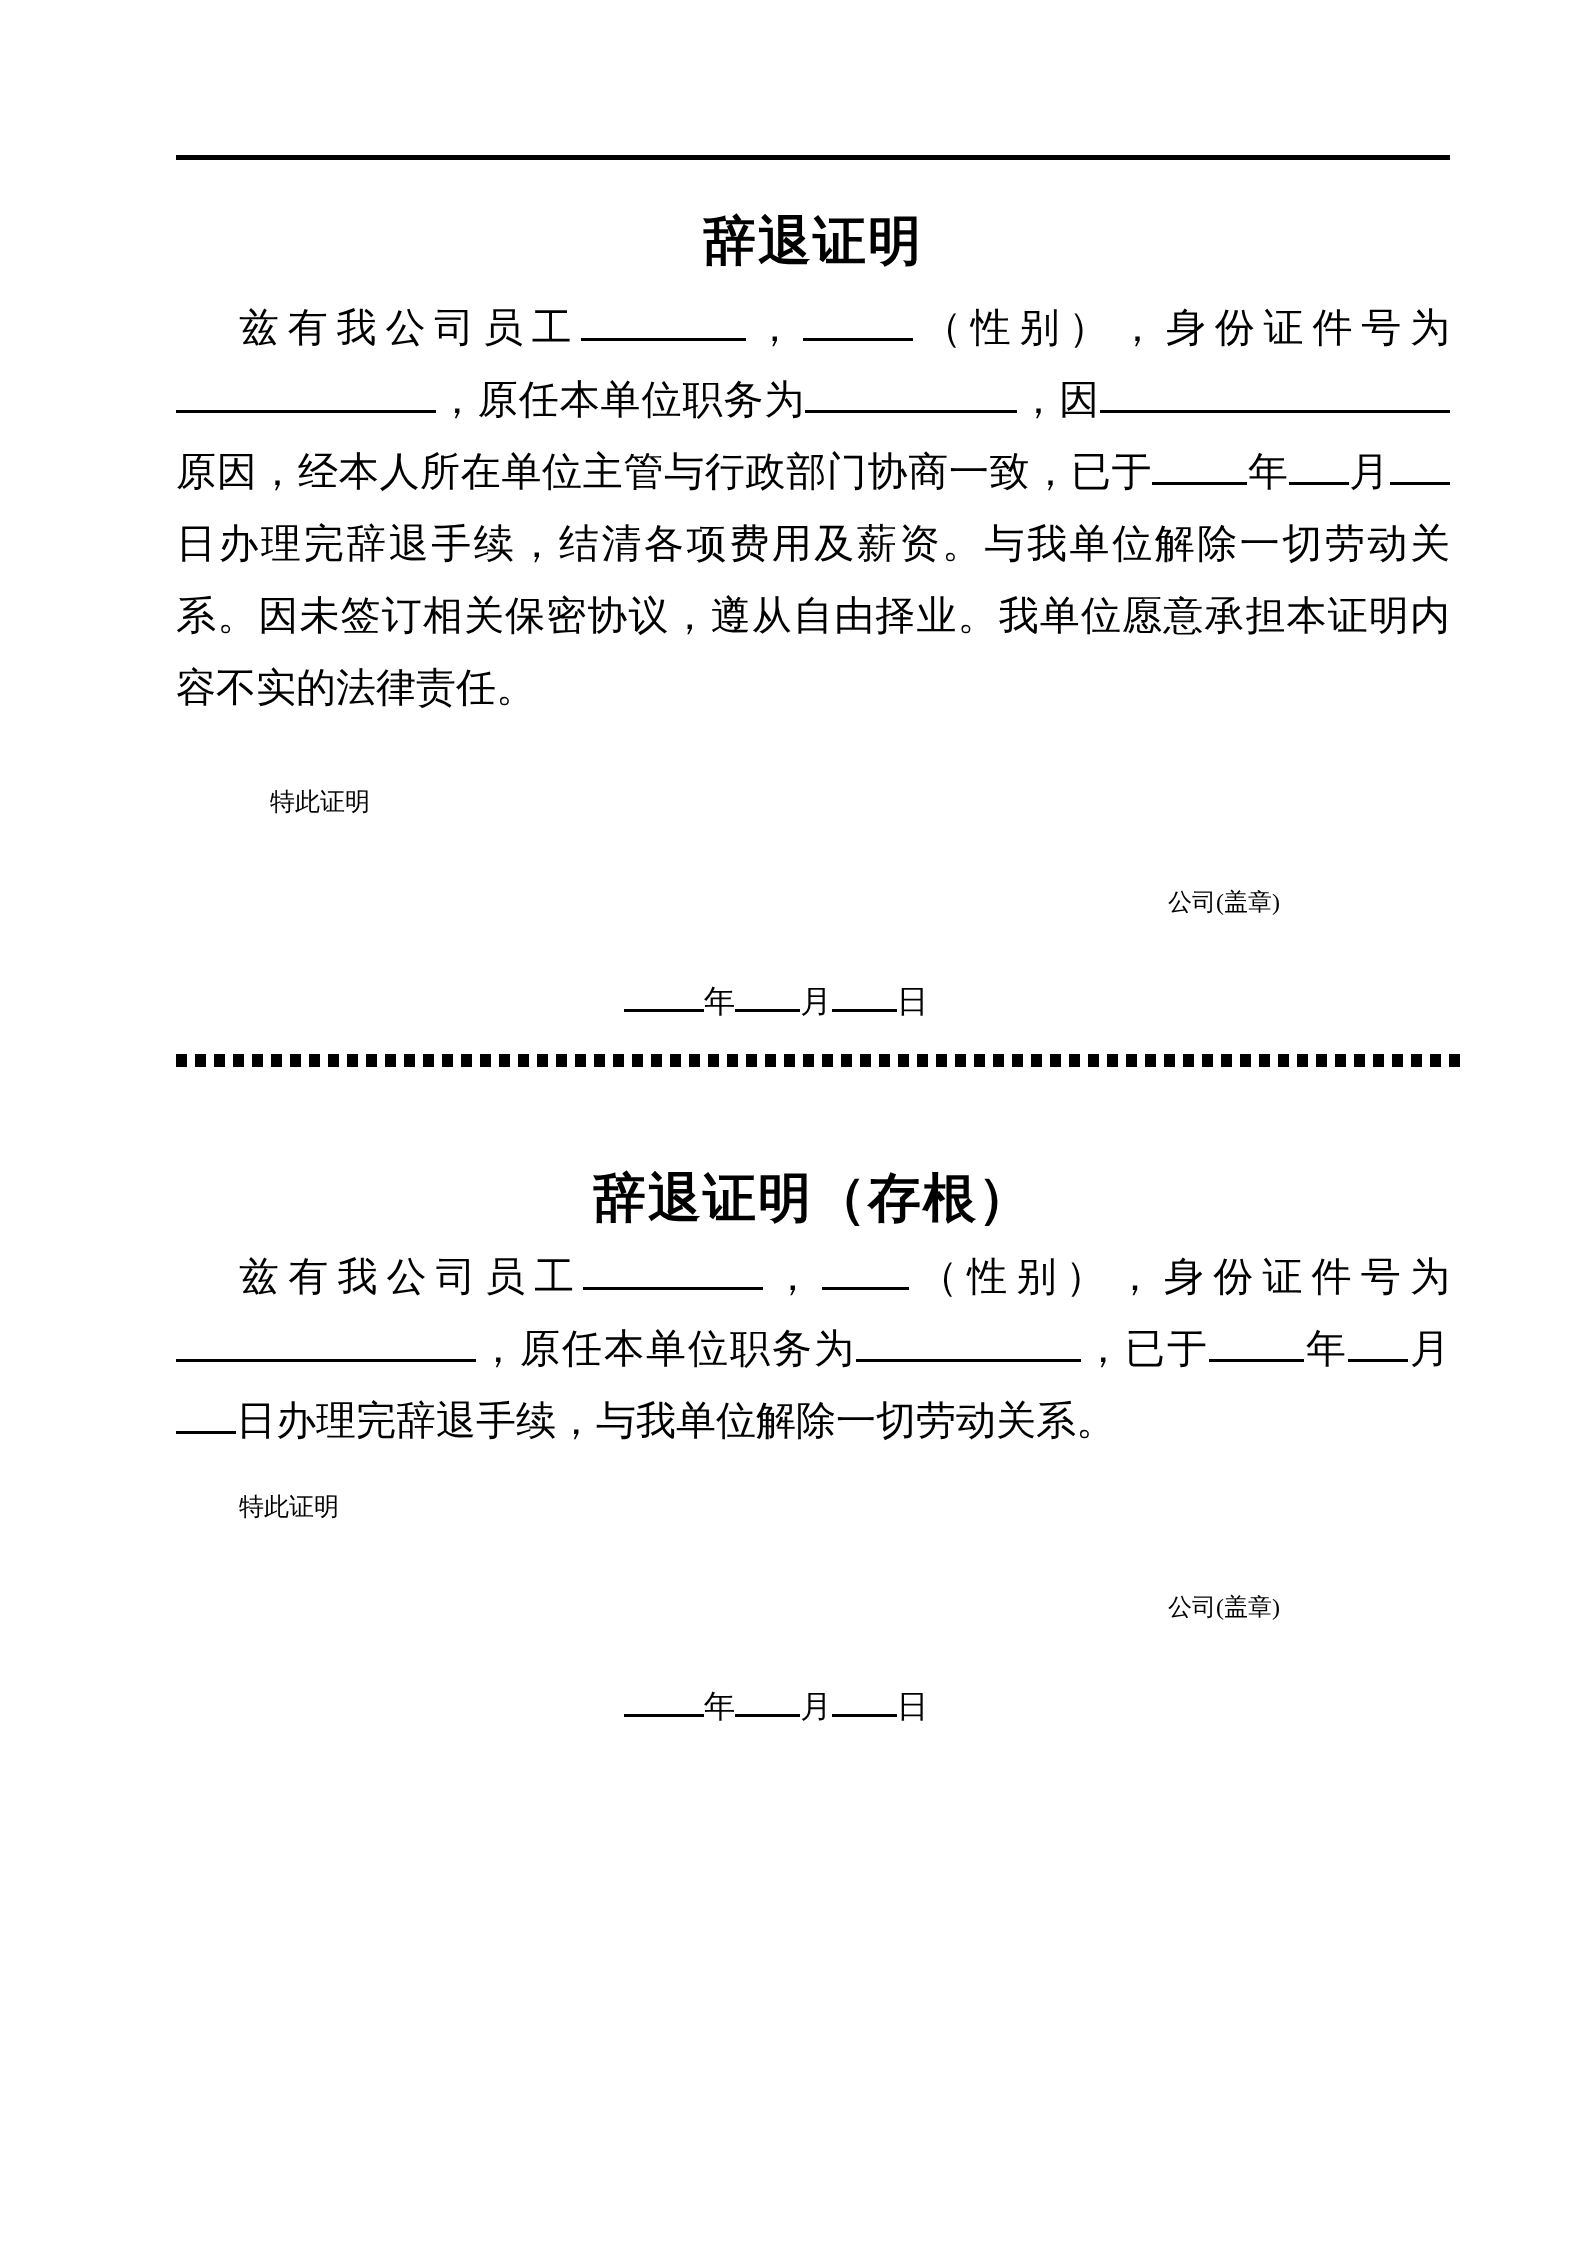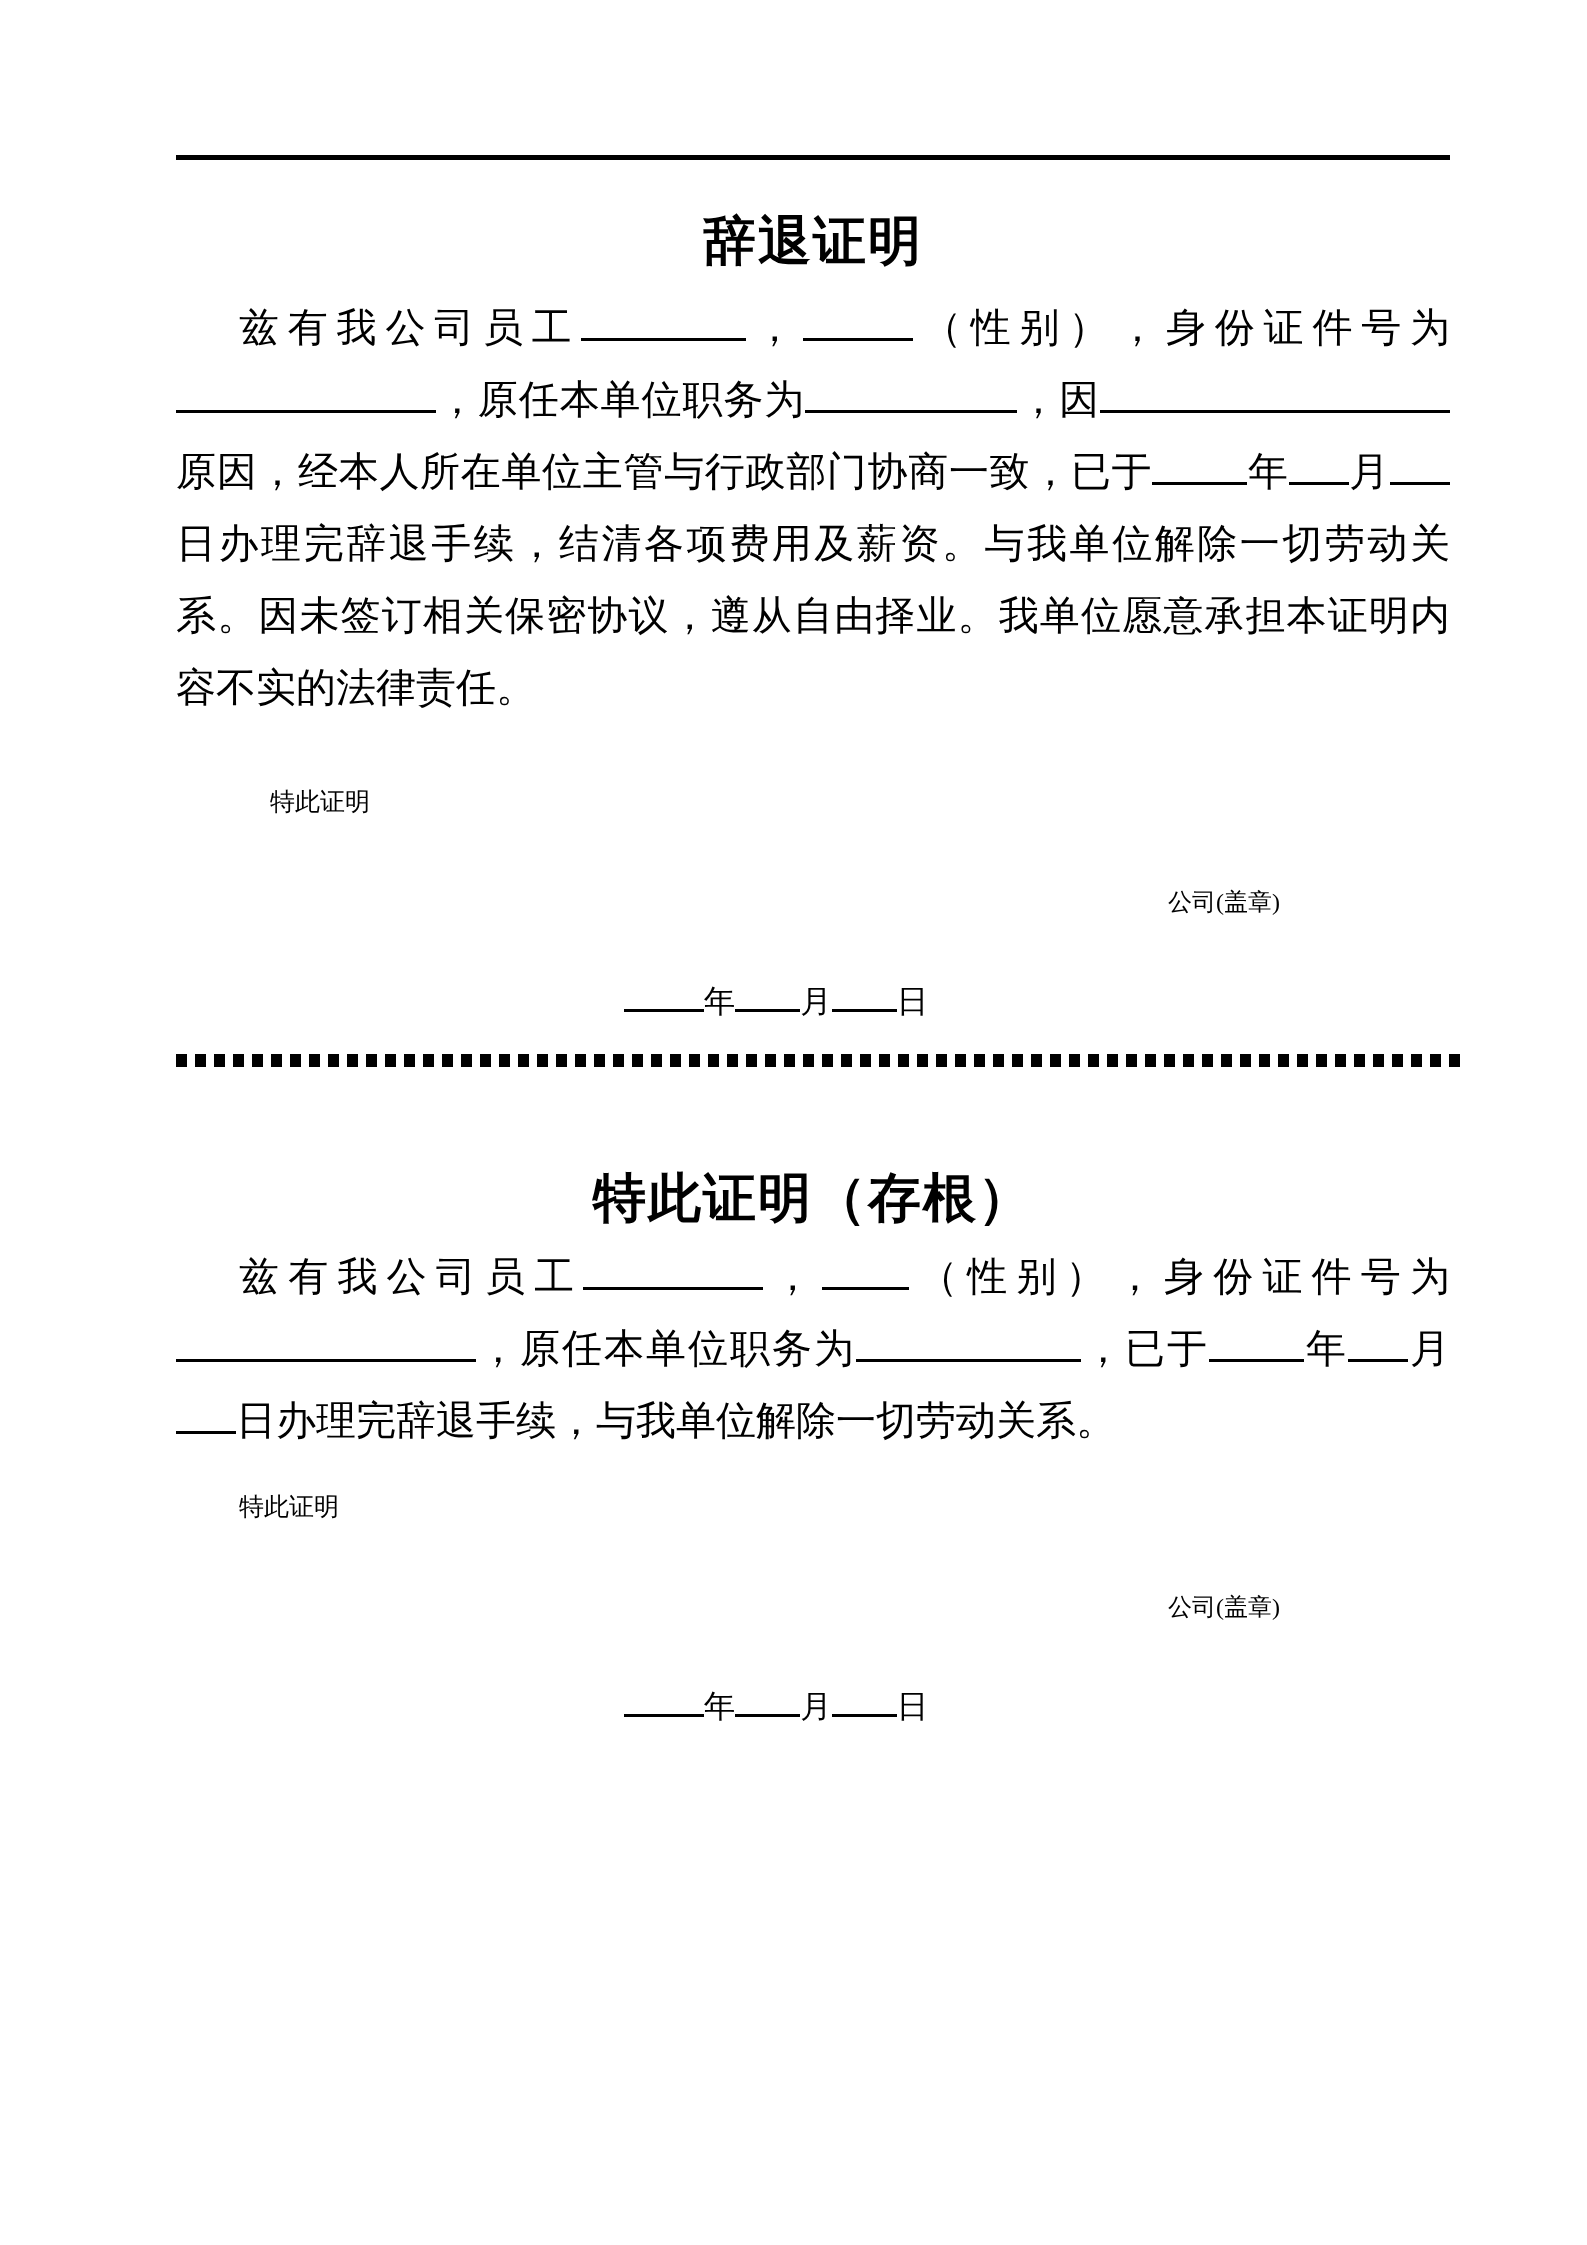--- a/index.html
+++ b/index.html
@@ -88,21 +88,21 @@
       <p class="closing-line">特此证明</p>
 
       <p class="stamp-line">公司(盖章)</p>
 
       <p class="date-line"><span class="seg-blank" style="width: 80px;"></span><span class="seg-text">年</span><span class="seg-blank" style="width: 65px;"></span><span class="seg-text">月</span><span class="seg-blank" style="width: 65px;"></span><span class="seg-text">日</span></p>
     </section>
 
     <div class="dotted-separator"></div>
 
     <section>
-      <h1 class="doc-title stub-title">特此证明（存根）</h1>
+      <h1 class="doc-title stub-title">辞退证明（存根）</h1>
 
       <p class="body-par stub-par"><span class="seg-text">兹有我公司员工</span><span class="seg-blank" style="width: 180px;"></span><span class="seg-text">，</span><span class="seg-blank" style="width: 87px;"></span><span class="seg-text">（性别），身份证件号为</span><span class="seg-blank" style="width: 300px;"></span><span class="seg-text">，原任本单位职务为</span><span class="seg-blank" style="width: 225px;"></span><span class="seg-text">，已于</span><span class="seg-blank" style="width: 95px;"></span><span class="seg-text">年</span><span class="seg-blank" style="width: 60px;"></span><span class="seg-text">月</span><span class="seg-blank" style="width: 60px;"></span><span class="seg-text">日办理完辞退手续，与我单位解除一切劳动关系。</span></p>
 
       <p class="closing-line stub-closing">特此证明</p>
 
       <p class="stamp-line">公司(盖章)</p>
 
       <p class="date-line"><span class="seg-blank" style="width: 80px;"></span><span class="seg-text">年</span><span class="seg-blank" style="width: 65px;"></span><span class="seg-text">月</span><span class="seg-blank" style="width: 65px;"></span><span class="seg-text">日</span></p>
     </section>
 

